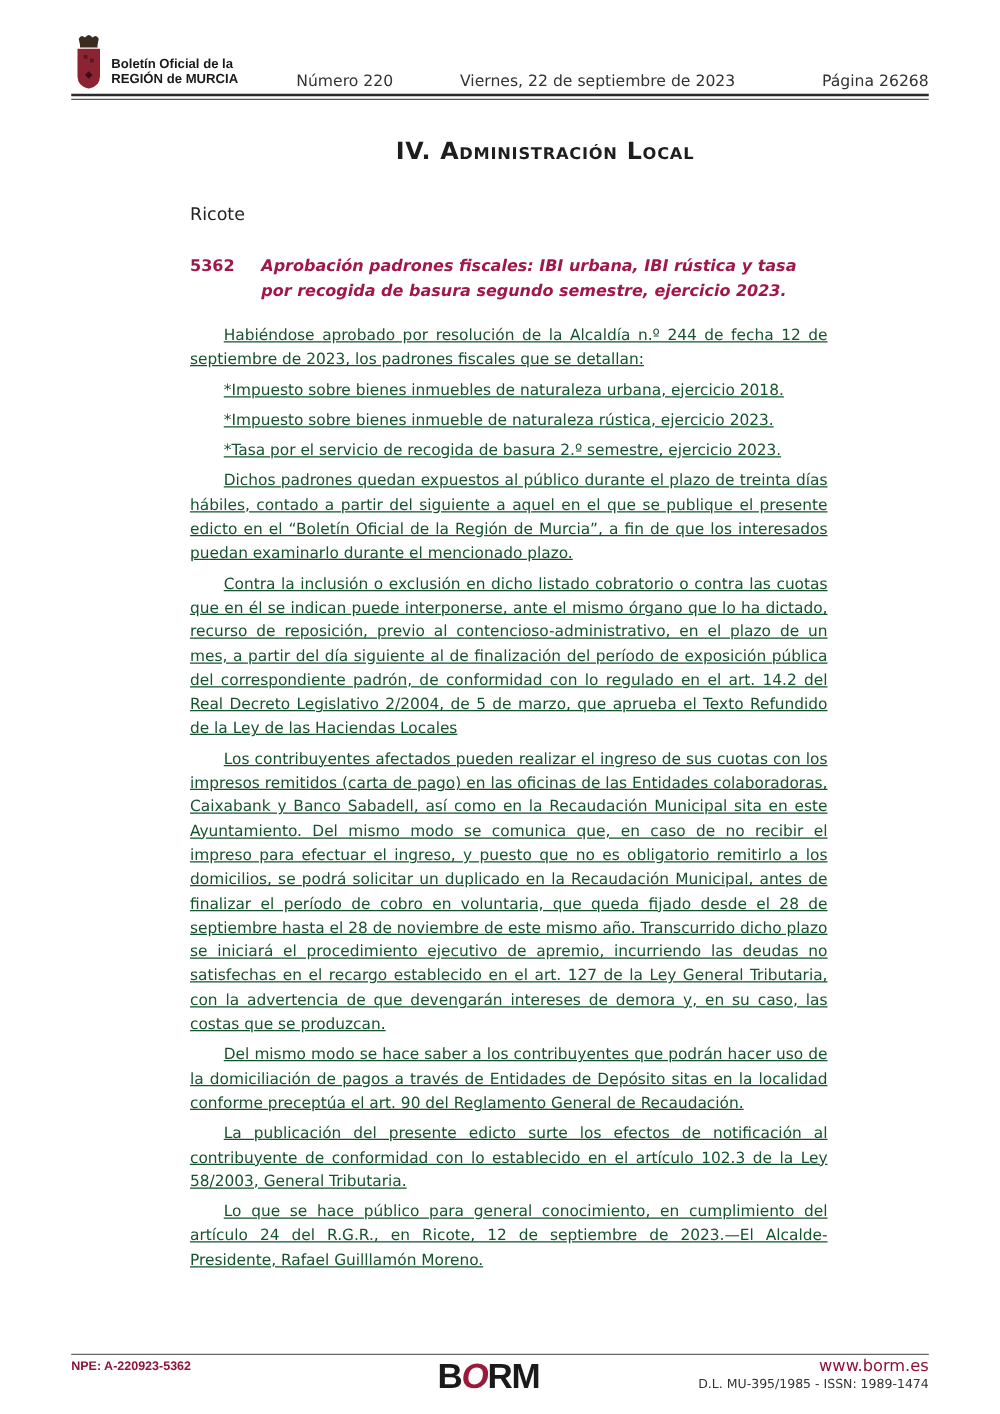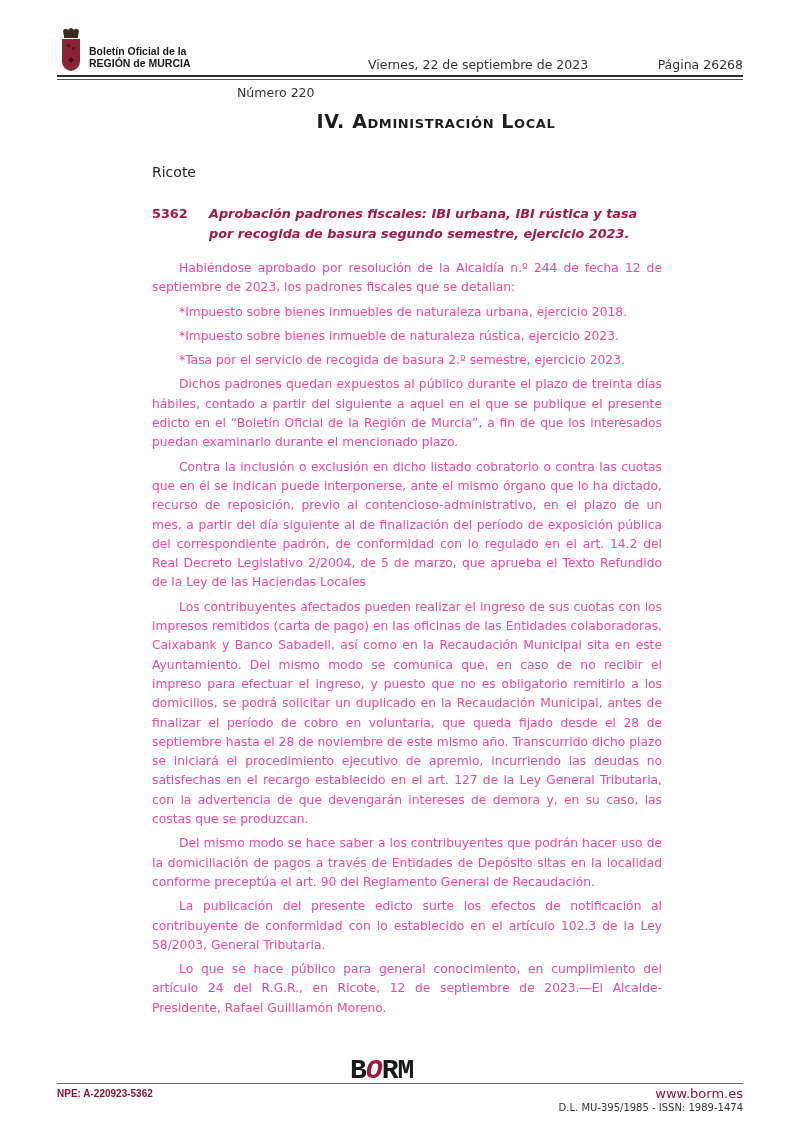--- a/index.html
+++ b/index.html
@@ -3,46 +3,46 @@
   <meta charset="utf-8">
   <style>
     html, body { margin: 0; padding: 0; background: #ffffff; }
     body { width: 800px; height: 1131px; position: relative; overflow: hidden;
            font-family: "DejaVu Sans", sans-serif; color: #222222; }
 
     .header { position: absolute; left: 57px; top: 0; width: 686px; height: 80px; }
     .logo-shield { position: absolute; left: 3px; top: 27px; width: 22px; height: 44px; }
     .brand { position: absolute; left: 32px; top: 45px; font-family: "Liberation Sans", sans-serif;
              font-weight: bold; font-size: 10.5px; line-height: 12px; color: #1a1a1a; }
-    .hdr-num { position: absolute; left: 180px; top: 57px; font-size: 12.5px; color: #333; margin-top: 28px; }
+    .hdr-num { position: absolute; left: 180px; top: 57px; font-size: 12.5px; color: #333; }
     .hdr-date { position: absolute; left: 311px; top: 57px; font-size: 12.5px; color: #333; text-align: center; }
     .hdr-page { position: absolute; right: 0; top: 57px; font-size: 12.5px; color: #333; }
     .hdr-rule1 { position: absolute; left: 0; top: 75px; width: 686px; height: 2px; background: #2b2b2b; }
     .hdr-rule2 { position: absolute; left: 0; top: 79px; width: 686px; height: 1px; background: #555; }
 
     .section-title { position: absolute; left: 0; width: 800px; top: 110px; text-align: center;
                      font-family: "DejaVu Sans", sans-serif; font-weight: bold; font-size: 19px;
                      font-variant: small-caps; letter-spacing: 0.6px; color: #1e1e1e; padding-left: 36px; }
 
     .municipality { position: absolute; left: 152px; top: 164px; font-size: 14px; color: #222; }
 
     .announce { position: absolute; left: 152px; top: 204px; width: 510px;
                 font-weight: bold; font-size: 12.8px; line-height: 20px; color: #a0174a; }
     .announce .num { position: absolute; left: 0; top: 0; }
     .announce .title { margin-left: 57px; display: block; font-style: italic; }
 
     .body { position: absolute; left: 152px; top: 259px; width: 510px;
-            font-size: 12.3px; line-height: 19.3px; color: #ec4899; }
+            font-size: 12.3px; line-height: 19.3px; color: #14532d; text-decoration: underline; }
     .body p { margin: 0 0 5px 0; text-align: justify; text-indent: 27px; }
     .body p.item { text-align: left; }
 
     .footer-rule { position: absolute; left: 57px; top: 1083px; width: 686px; height: 1px; background: #666; }
     .npe { position: absolute; left: 57px; top: 1088px; font-family: Liberation Sans, sans-serif;
            font-weight: bold; font-size: 10px; color: #8b1538; }
-    .borm-logo { position: absolute; left: 350px; top: 1055px; font-family: Liberation Mono, monospace;
+    .borm-logo { position: absolute; left: 350px; top: 1085px; font-family: Liberation Sans, sans-serif;
                  font-weight: bold; font-size: 28px; letter-spacing: -1px; color: #1a1a1a; }
     .borm-logo .o { color: #9b1a3c; font-style: italic; }
     .web { position: absolute; right: 57px; top: 1086px; font-size: 13px; color: #8b1538; }
     .dl { position: absolute; right: 57px; top: 1102px; font-size: 10px; color: #333; }
   </style>
 </head>
 <body>
 
 <div class="header">
   <svg class="logo-shield" viewBox="0 0 22 44">

